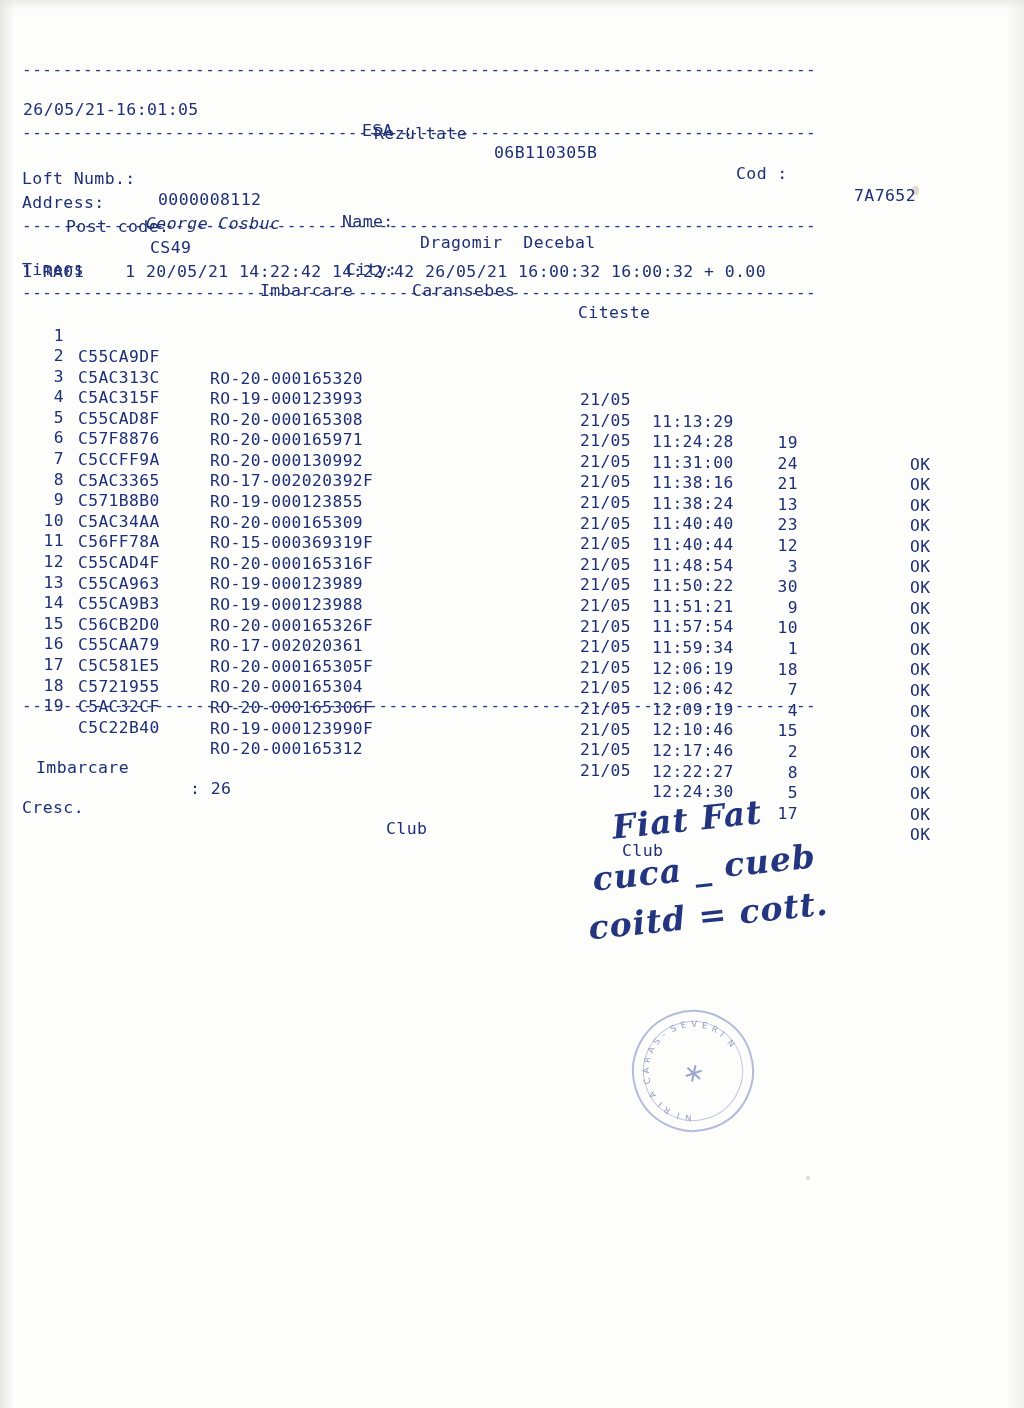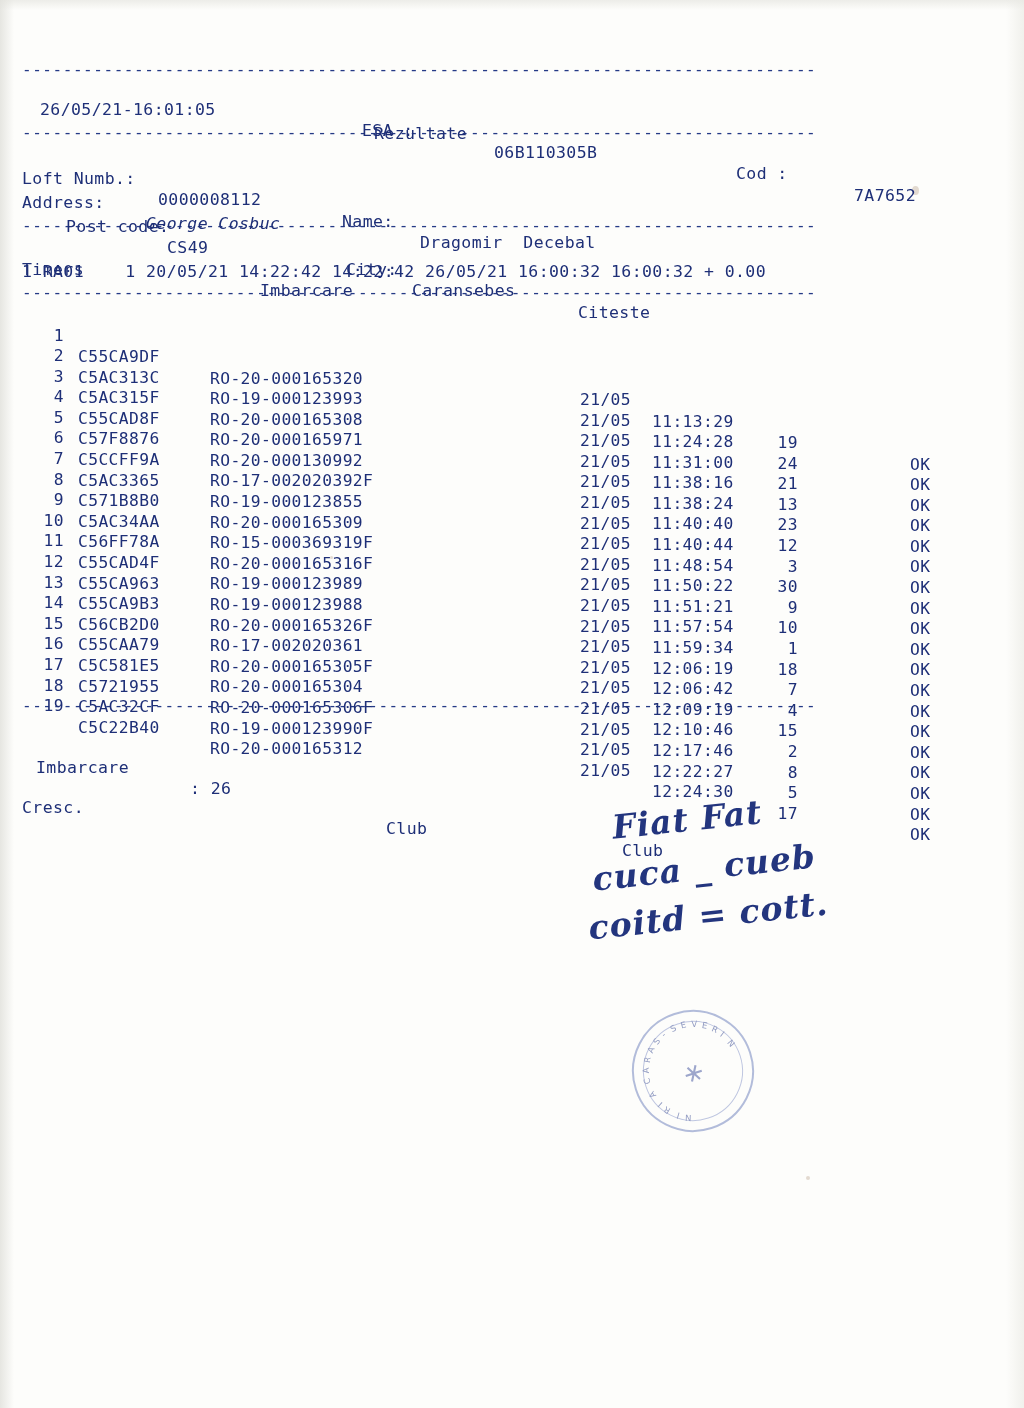--- a/index.html
+++ b/index.html
@@ -152,21 +152,21 @@
   <div class="speck" style="left:912px;top:186px;width:7px;height:9px;"></div>
   <div class="speck" style="left:538px;top:238px;width:4px;height:4px;"></div>
   <div class="speck" style="left:330px;top:556px;width:3px;height:3px;"></div>
   <div class="speck" style="left:806px;top:1176px;width:4px;height:4px;"></div>
 
   <div class="doc">
 
     <div class="rule">------------------------------------------------------------------------------</div>
 
     <div class="row hdr-line">
-      <span class="abs" style="left:18px;">26/05/21-16:01:05</span>
+      <span class="abs" style="left:1px;">26/05/21-16:01:05</span>
       <span class="abs" style="left:340px;">ESA :</span>
       <span class="abs" style="left:472px;">06B110305B</span>
       <span class="abs" style="left:714px;">Cod :</span>
       <span class="abs" style="left:832px;">7A7652</span>
     </div>
 
     <div class="row hdr-line">
       <span class="abs" style="left:352px;">Rezultate</span>
     </div>
 
@@ -179,21 +179,21 @@
       <span class="abs" style="left:398px;">Dragomir  Decebal</span>
     </div>
 
     <div class="row hdr-line">
       <span class="abs" style="left:0px;">Address:</span>
       <span class="abs" style="left:124px;font-style:italic;">George Cosbuc</span>
     </div>
 
     <div class="row hdr-line">
       <span class="abs" style="left:0px;margin-left:44px;">Post code:</span>
-      <span class="abs" style="left:145px;">CS49</span>
+      <span class="abs" style="left:128px;">CS49</span>
       <span class="abs" style="left:324px;">City:</span>
       <span class="abs" style="left:390px;">Caransebes</span>
     </div>
 
     <div class="rule">------------------------------------------------------------------------------</div>
 
     <div class="row hdr-line" style="margin-top:4px;">
       <span class="abs" style="left:0px;">Timers</span>
       <span class="abs" style="left:238px;">Imbarcare</span>
       <span class="abs" style="left:556px;">Citeste</span>

